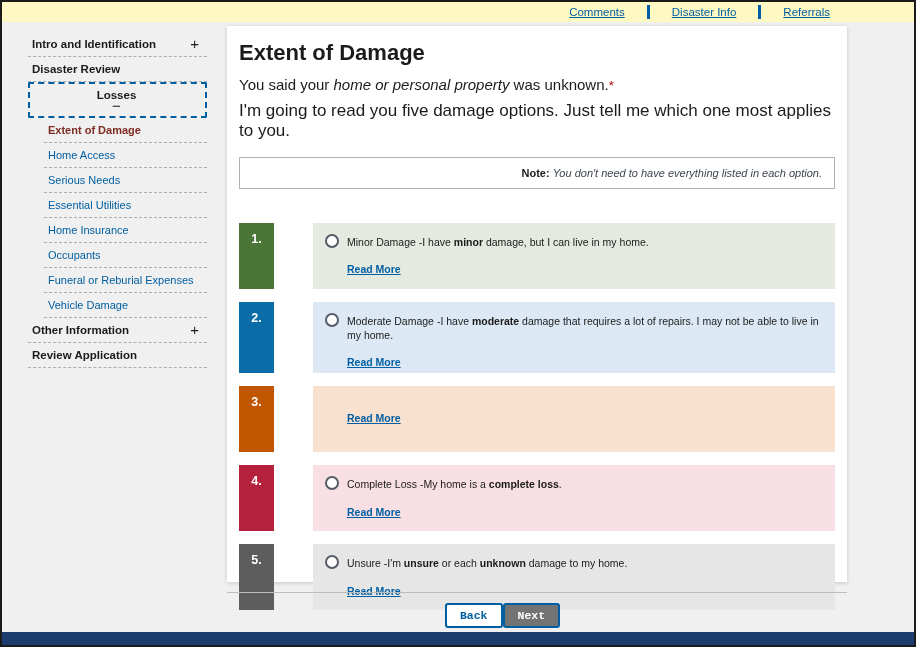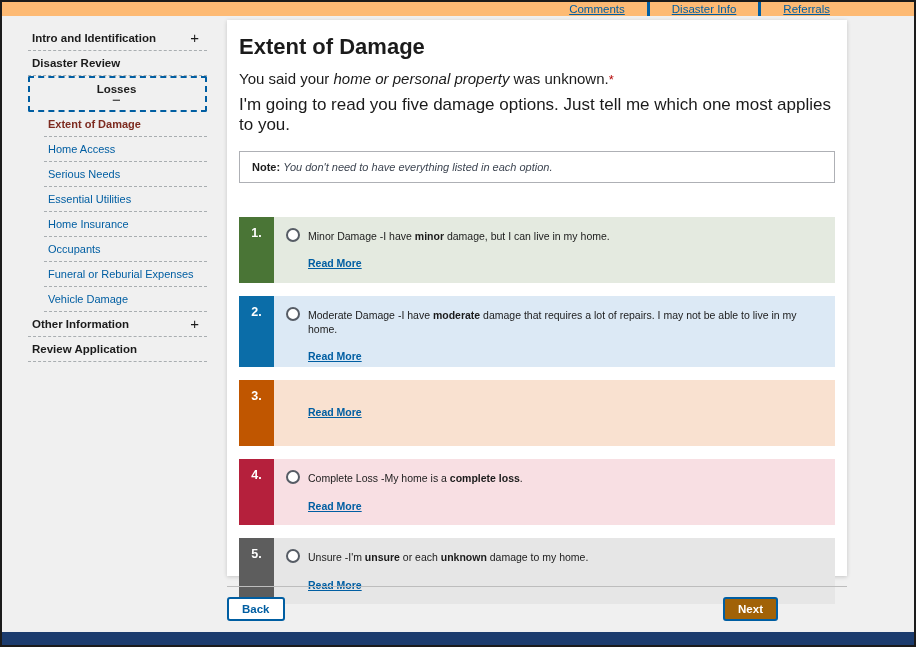--- a/index.html
+++ b/index.html
@@ -7,21 +7,21 @@
   .page {
     width:916px; height:647px;
     border:2px solid #1b1b1b;
     background:#f0f0f0;
     display:flex; flex-direction:column;
     font-family:"Liberation Sans", sans-serif;
     overflow:hidden;
   }
   
   .topbar {
-    flex:0 0 auto; height:14px; background:#fdba74;
+    flex:0 0 auto; height:20px; background:#fef9c3;
     display:flex; align-items:center; justify-content:flex-end;
     padding-right:84px; gap:22px;
   }
   .top-link { color:#005ea2; font-size:11.5px; text-decoration:underline; cursor:pointer; }
   .top-sep { width:3px; height:14px; background:#005ea2; }
 
   
   .content { flex:1 1 auto; display:flex; overflow:hidden; }
   .sidebar { flex:0 0 213px; width:213px; padding:10px 8px 0 26px; }
   .side-item {
@@ -41,50 +41,51 @@
   .card {
     width:620px; height:556px; background:#fff;
     box-shadow:0 1px 4px rgba(0,0,0,0.18);
     padding:12px 12px 0 12px;
   }
   .page-title { font-size:22px; font-weight:bold; color:#1b1b1b; margin:2px 0 10px 0; }
   .subtitle { font-size:15px; color:#1b1b1b; margin:0 0 8px 0; }
   .subtitle em { font-style:italic; }
   .req { color:#b50909; font-size:13px; }
   .intro { font-size:17px; color:#1b1b1b; margin:0 0 16px 0; }
-  .note { border:1px solid #aeb0b5; padding:9px 12px; font-size:11px; color:#1b1b1b; margin:0 0 34px 0; }
+  .note { border:1px solid #aeb0b5; padding:9px 12px; font-size:11px; color:#1b1b1b; margin:0 0 34px 0;text-align:right; }
   .note em { font-style:italic; color:#3d4551; }
 
   .option { display:flex; min-height:66px; margin-bottom:13px; }
   .opt-num {
     flex:0 0 35px; width:35px; background:var(--accent,#555);
     color:#fff; font-weight:bold; font-size:12.5px;
     text-align:center; padding-top:9px;
   }
-  .opt-body { flex:1 1 auto; background:var(--bg,#eee); padding:12px 8px 3px 12px; }
+  .opt-body { flex:1 1 auto; background:var(--bg,#eee); padding:12px 8px 3px 12px;margin-left:39px; }
   .opt-line { display:flex; align-items:flex-start; gap:8px; cursor:pointer; }
   .radio {
     flex:0 0 auto; width:14px; height:14px; border:2px solid #565c65;
     border-radius:50%; background:#fff; margin-top:-1px;
   }
   .opt-text { font-size:10.5px; line-height:1.35; color:#1b1b1b; }
   .read-more {
     display:inline-block; margin:14px 0 0 22px;
     font-size:10.5px; font-weight:bold; color:#005ea2;
     text-decoration:underline; cursor:pointer;
   }
 
   .footer-rule { width:620px; border-top:1px solid #bdbdbd; margin-top:10px; }
   .footer-actions {
-    width:551px; display:flex; justify-content:space-between;
+    width:551px; display:flex; justify-content:center;
     padding:10px 0 8px 0;
+    font-family:Liberation Mono, monospace;
   }
   .btn { font-family:inherit; font-size:11.5px; font-weight:bold; padding:4px 13px; border-radius:3px; cursor:pointer; }
   .btn-back { background:#fff; border:2px solid #005ea2; color:#005ea2; }
-  .btn-next { background:#a16207; border:2px solid #005ea2; color:#fff; }
+  .btn-next { background:#737373; border:2px solid #005ea2; color:#fff; }
 
   .bottom-bar { flex:0 0 13px; height:13px; background:#1c3c6e; }
 </style>
 </head>
 <body>
 
 <div class="page">
 
   <div class="topbar">
     <a class="top-link">Comments</a>

